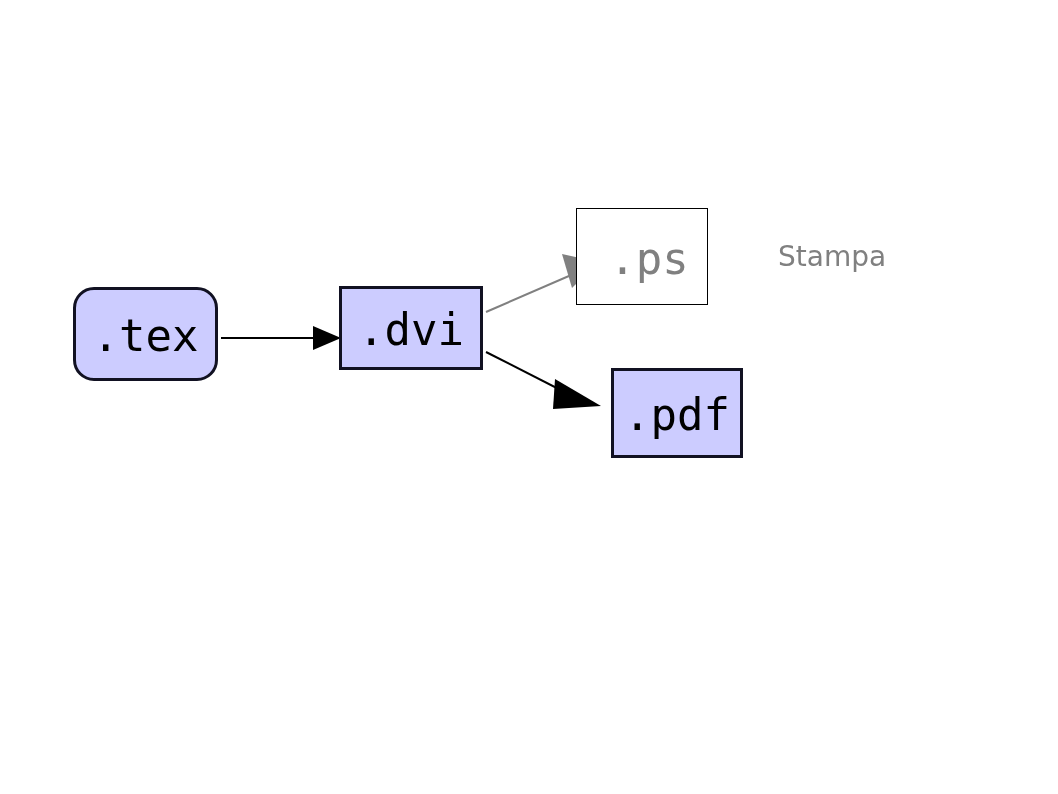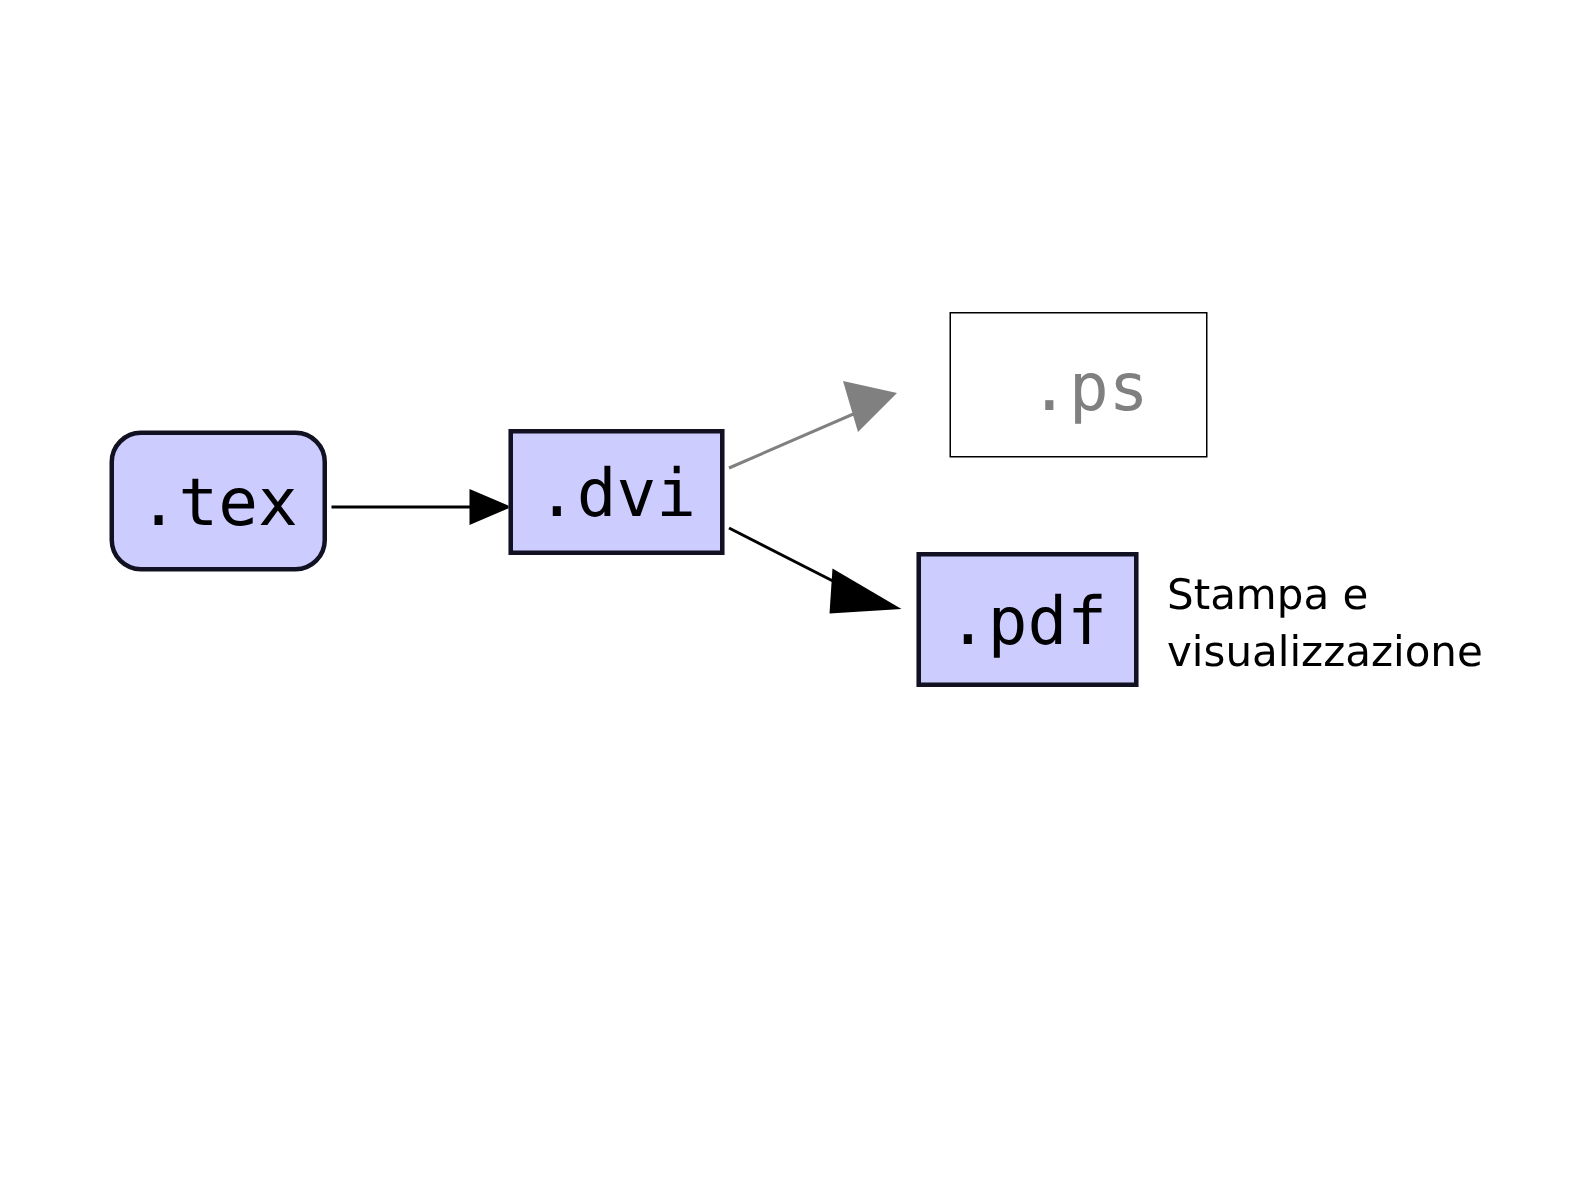--- a/index.html
+++ b/index.html
@@ -47,22 +47,22 @@
   .node-filled {
     background: #ccccff;
     border: 3px solid #111122;
   }
   .node-outline {
     background: #ffffff;
     border: 1px solid #000000;
   }
   #node-tex  { left: 73px;  top: 287px; width: 145px; height: 94px; border-radius: 21px; }
   #node-dvi  { left: 339px; top: 286px; width: 144px; height: 84px; }
-  #node-ps   { left: 633px; top: 208px; width: 172px; height: 97px; padding-left: 14px; }
-  #node-pdf  { left: 611px; top: 368px; width: 148px; height: 90px; }
+  #node-ps   { left: 576px; top: 208px; width: 132px; height: 97px; padding-left: 14px; }
+  #node-pdf  { left: 611px; top: 368px; width: 132px; height: 90px; }
 
   #node-tex .node-label,
   #node-dvi .node-label,
   #node-pdf .node-label { color: #000000; }
   #node-ps  .node-label { color: #808080; }
 
   
   .annotation {
     position: absolute;
     font-family: "DejaVu Sans", "Liberation Sans", sans-serif;
@@ -105,17 +105,16 @@
   </div>
 
   <div id="node-ps" class="node node-outline">
     <span class="node-label">.ps</span>
   </div>
 
   <div id="node-pdf" class="node node-filled">
     <span class="node-label">.pdf</span>
   </div>
 
+  <div id="annotation-ps" class="annotation">Stampa</div>
 
-  <div id="annotation-pdf" class="annotation">Stampa e
-visualizzazione</div>
 
 </div>
 
 </body></html>

